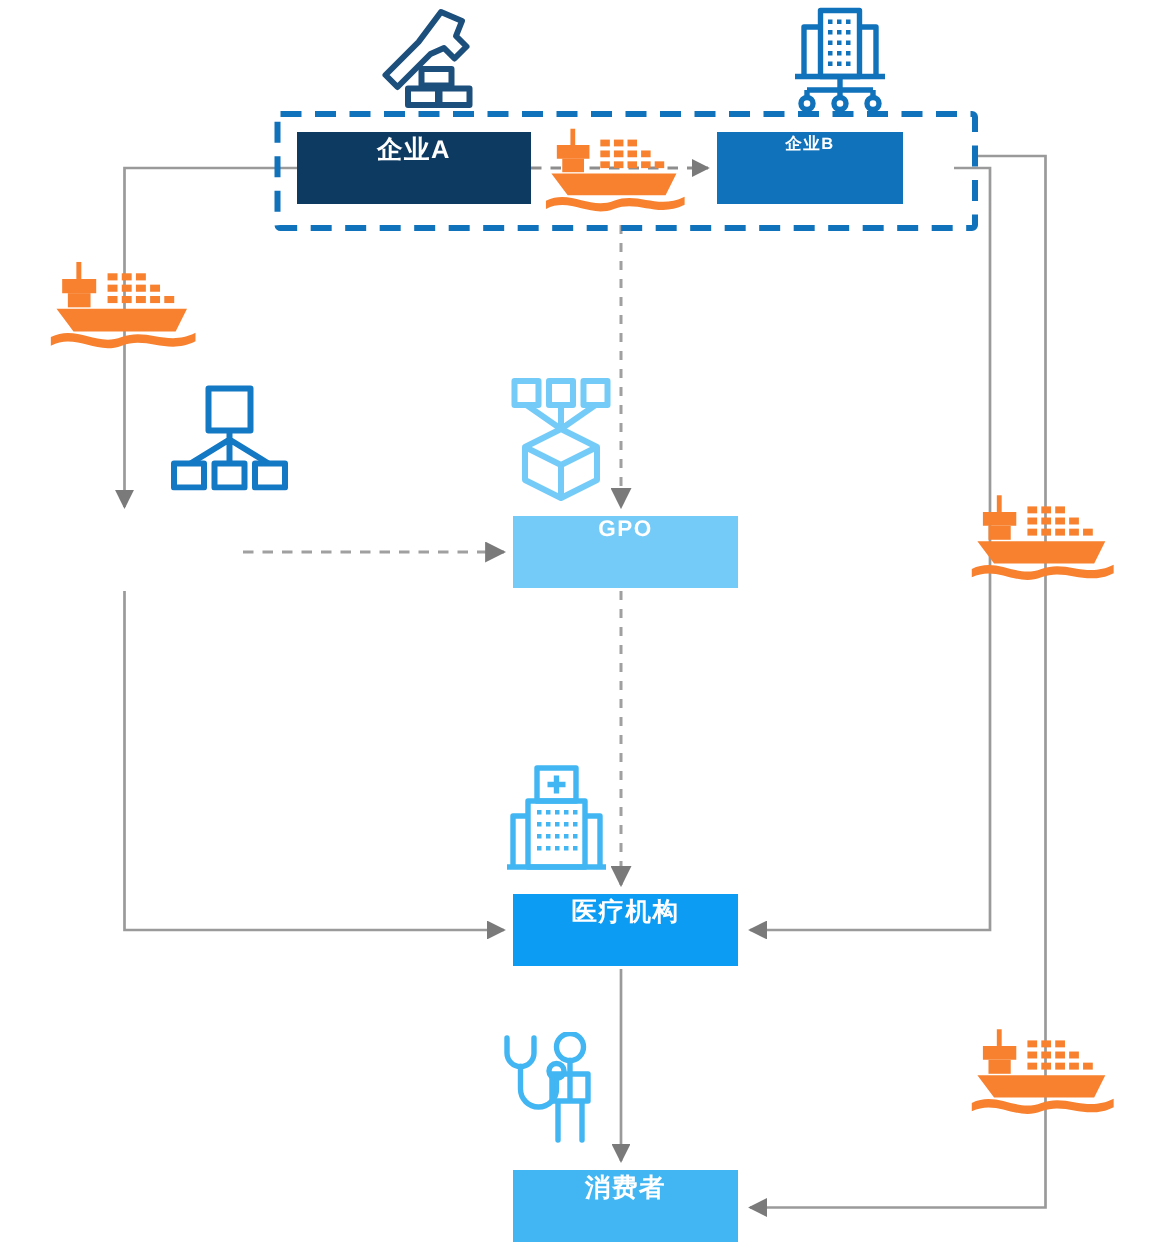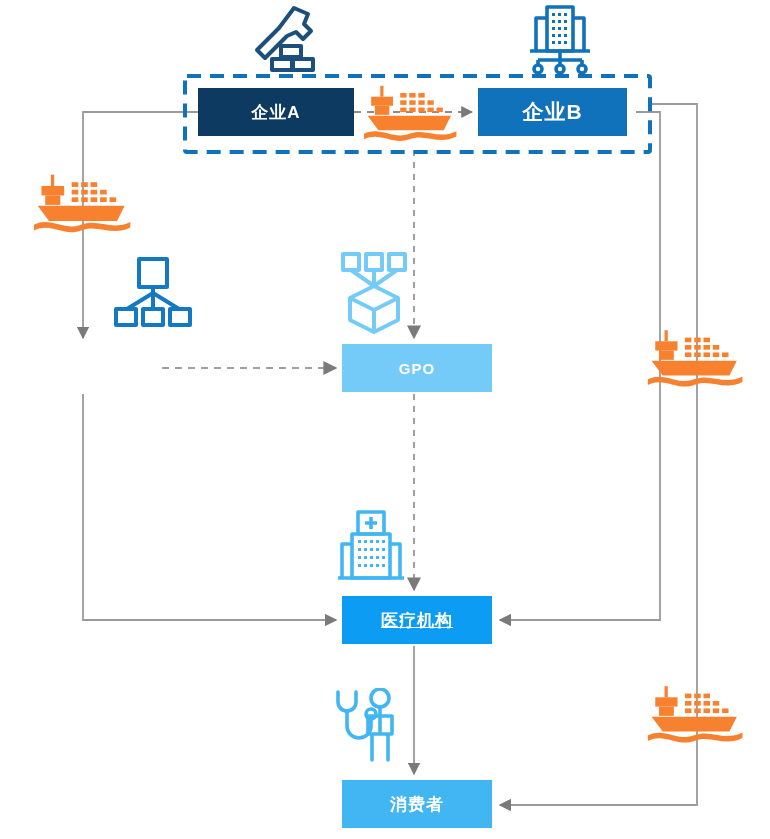--- a/index.html
+++ b/index.html
@@ -1,27 +1,27 @@
 <!DOCTYPE html>
 <html><head>
 <meta charset="utf-8">
 <style>
   html,body{margin:0;padding:0;background:#ffffff;}
   body{width:770px;height:839px;position:relative;overflow:hidden;
        font-family:"Liberation Sans","DejaVu Sans",sans-serif;}
   #stage{position:absolute;left:0;top:0;width:770px;height:839px;}
   svg.layer{position:absolute;left:0;top:0;width:770px;height:839px;}
-  .node{position:absolute;display:flex;align-items:center;justify-content:center;
+  .node{position:absolute;display:flex;justify-content:center;
         color:#ffffff;font-weight:bold;letter-spacing:1px;}
   .node span{pointer-events:none;}
   .n-qyA{left:198px;top:88px;width:156px;height:48px;background:#0d3a61;font-size:17px;}
-  .n-qyB{left:478px;top:88px;width:149px;height:48px;background:#1072ba;font-size:21px;}
+  .n-qyB{left:478px;top:88px;width:124px;height:48px;background:#1072ba;font-size:11px;}
   .n-jxs{left:6px;top:344px;width:154px;height:48px;background:#1479c4;font-size:17px;}
   .n-gpo{left:342px;top:344px;width:150px;height:48px;background:#74cbf7;font-size:15px;}
-  .n-yljg{left:342px;top:596px;width:150px;height:48px;background:#0d9cf4;font-size:17px;text-decoration:underline;}
+  .n-yljg{left:342px;top:596px;width:150px;height:48px;background:#0d9cf4;font-size:17px;}
   .n-xfz{left:342px;top:780px;width:150px;height:48px;background:#41b6f2;font-size:17px;}
   .icon{position:absolute;}
 </style>
 </head>
 <body>
 
 <div id="stage">
 
   <svg class="layer" viewBox="0 0 770 839">
     <defs>

